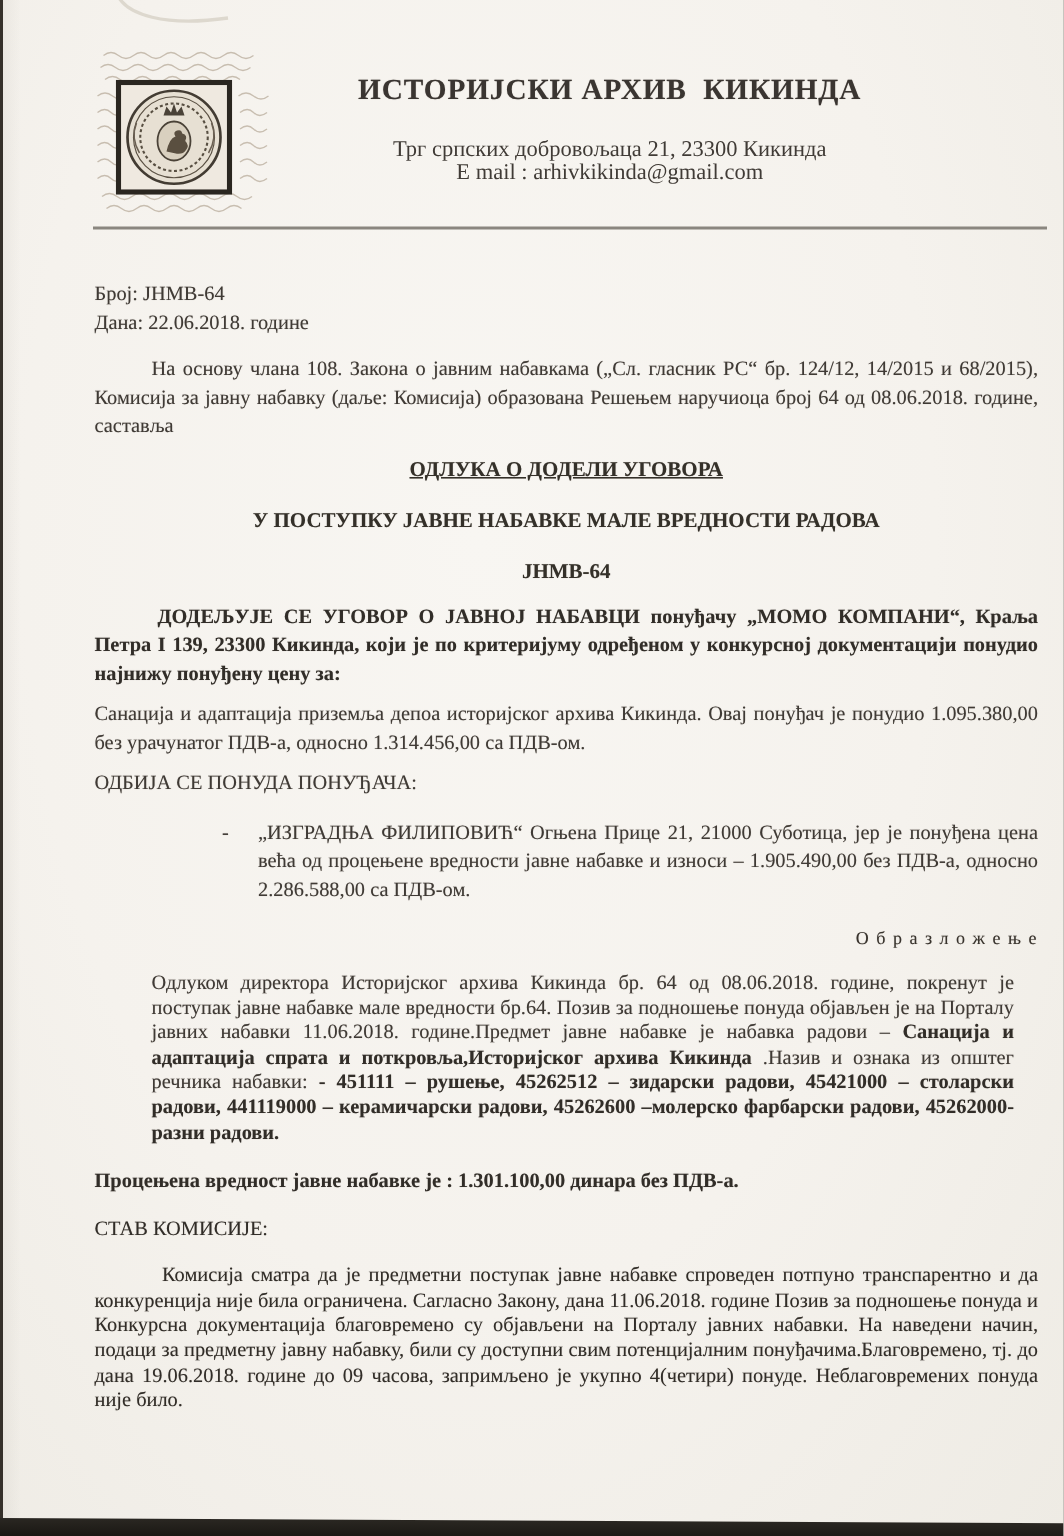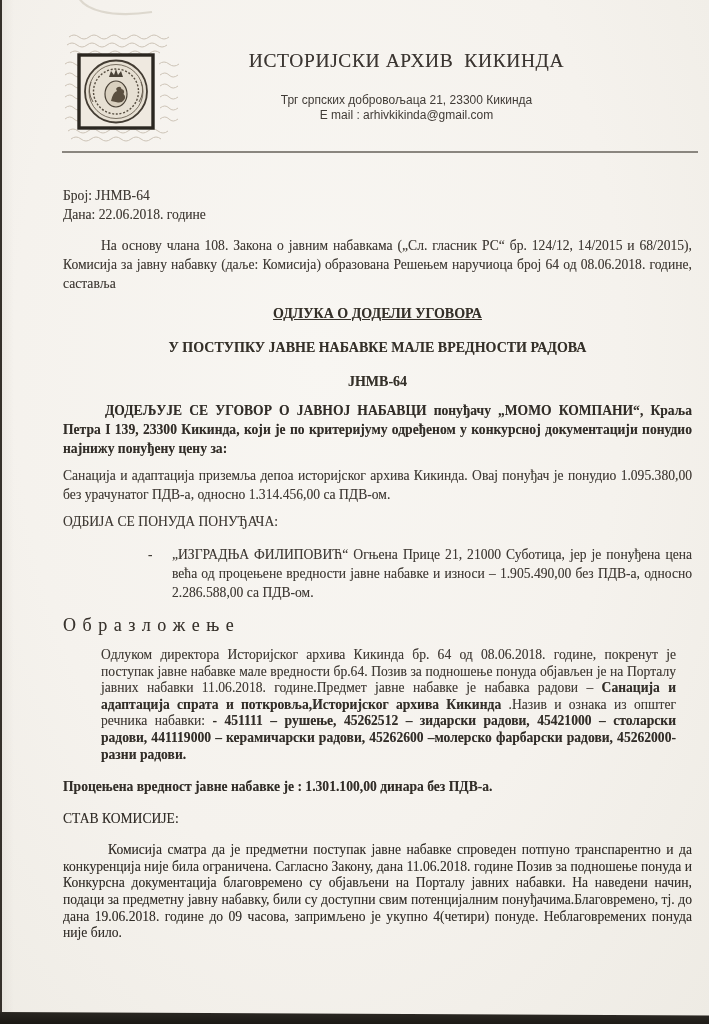--- a/index.html
+++ b/index.html
@@ -17,27 +17,27 @@
   .scan-edge-left{position:absolute;left:0;top:0;bottom:0;width:2px;background:#35302a;}
   .scan-edge-bottom{position:absolute;left:-6px;right:-6px;bottom:-3px;height:15px;
     background:linear-gradient(180deg,#2a2722,#15130f);
     transform:rotate(.28deg);transform-origin:left center;}
   .corner-fold{position:absolute;left:48px;top:-4px;}
 
   .letterhead{display:flex;margin:30px 17px 0 63px;}
   .seal{flex:none;width:118px;height:114px;}
   .head-text{flex:1;text-align:center;padding:20px 60px 0 0;}
   .org-name{
-    font-size:19.5px;font-weight:normal;letter-spacing:.6px;color:#3a3531;
+    font-size:19.5px;font-weight:bold;letter-spacing:.6px;color:#3a3531;
     white-space:pre-wrap;text-shadow:0 0 .6px rgba(70,60,50,.45);
   }
   .contact{
     margin-top:21px;
-    font-family:Liberation Sans, sans-serif;
-    font-size:12px;line-height:15px;color:#403b36;
+    font-family:Liberation Serif, serif;
+    font-size:15px;line-height:15px;color:#403b36;
   }
   .pre{white-space:pre-wrap;}
   .rule{margin:7px 11px 0 62px;border:none;border-top:2px solid #8a867f;}
 
   .content{
     margin:0 17px 0 63px;
     font-size:13.6px;line-height:19px;
     text-shadow:0 0 .55px rgba(70,60,50,.4);
   }
   .content b{color:#312d28;}
@@ -47,21 +47,21 @@
   .h-center{text-align:center;font-weight:bold;font-size:14px;color:#343029;}
   .t1{margin-top:11px;text-decoration:underline;}
   .t2{margin-top:15px;}
   .t3{margin-top:15px;}
   .award{margin-top:10px;text-align:justify;text-indent:42px;font-weight:bold;color:#312d28;}
   .award-detail{margin-top:8px;text-align:justify;}
   .reject-heading{margin-top:8px;}
   .reject-item{display:flex;margin:14px 0 0 85px;}
   .reject-item .dash{flex:none;width:24px;}
   .reject-item p{flex:1;text-align:justify;}
-  .rationale-heading{margin-top:14px;text-align:left;font-size:18px;letter-spacing:1px;color:#38332d;}
+  .rationale-heading{margin-top:14px;text-align:right;font-size:12px;letter-spacing:1px;color:#38332d;}
   .rationale{margin:12px 16px 0 38px;text-align:justify;line-height:16.6px;}
   .estimated{margin-top:14px;font-weight:bold;color:#312d28;}
   .committee-heading{margin-top:13px;font-weight:normal;color:#312d28;}
   .committee{margin-top:14px;text-align:justify;text-indent:45px;font-weight:normal;color:#312d28;line-height:16.6px;}
 </style>
 </head>
 <body>
 
 <div class="page">
 

